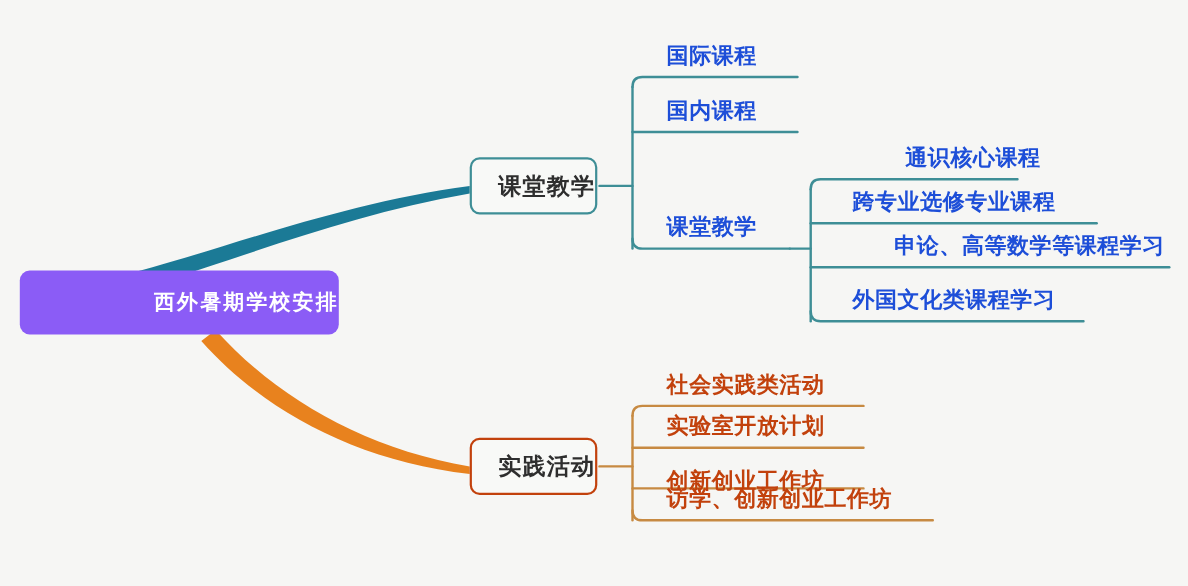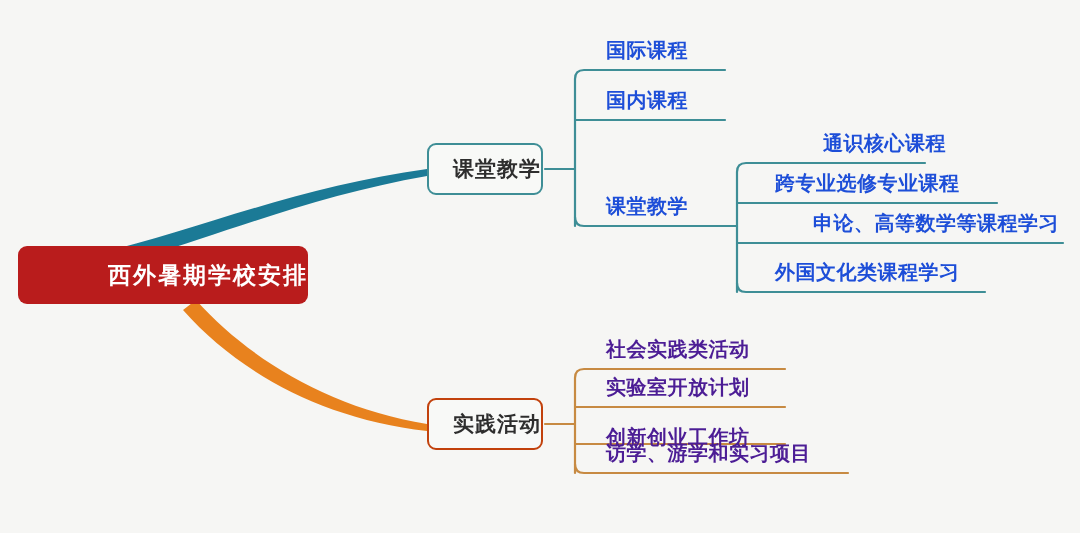--- a/index.html
+++ b/index.html
@@ -32,24 +32,24 @@
     align-items: center;
     justify-content: flex-end;
     white-space: nowrap;
   }
   
   #root-node {
     left: 18px;
     top: 246px;
     width: 290px;
     height: 58px;
-    background: #b91c1c;
+    background: #8b5cf6;
     border-radius: 9px;
     color: #FFFFFF;
-    font-size: 23px;
+    font-size: 19px;
     font-weight: bold;
     letter-spacing: 2px;
   }
   
   .branch-box {
     width: 116px;
     height: 52px;
     border-radius: 9px;
     background: #F8F9F7;
     font-size: 21px;
@@ -71,21 +71,21 @@
   .leaf {
     position: absolute;
     font-size: 20px;
     font-weight: bold;
     color: #333333;
     white-space: nowrap;
     letter-spacing: 0.5px;
     line-height: 1;
   }
   .leaf-teal { color: #1d4ed8; }
-  .leaf-orange { color: #4c1d95; }
+  .leaf-orange { color: #c2410c; }
 </style>
 </head>
 <body>
 
 <div id="mindmap">
 
   <svg id="connectors" viewBox="0 0 1080 533" xmlns="http://www.w3.org/2000/svg">
 
     <path d="M 100 253 C 190 232 300 186 427 169 L 427 176 C 305 197 200 243 112 266 Z" fill="#1B7A96"></path>
 
@@ -148,15 +148,15 @@
   <div class="leaf leaf-teal" style="left:775px; top:213px;padding-left:38px;">申论、高等数学等课程学习</div>
 
   <div class="leaf leaf-teal" style="left:775px; top:262px;">外国文化类课程学习</div>
 
   <div class="leaf leaf-orange" style="left:606px; top:339px;">社会实践类活动</div>
 
   <div class="leaf leaf-orange" style="left:606px; top:377px;">实验室开放计划</div>
 
   <div class="leaf leaf-orange" style="left:606px; top:427px;">创新创业工作坊</div>
 
-  <div class="leaf leaf-orange" style="left:606px; top:443px;">访学、游学和实习项目</div>
+  <div class="leaf leaf-orange" style="left:606px; top:443px;">访学、创新创业工作坊</div>
 
 </div>
 
 </body></html>

